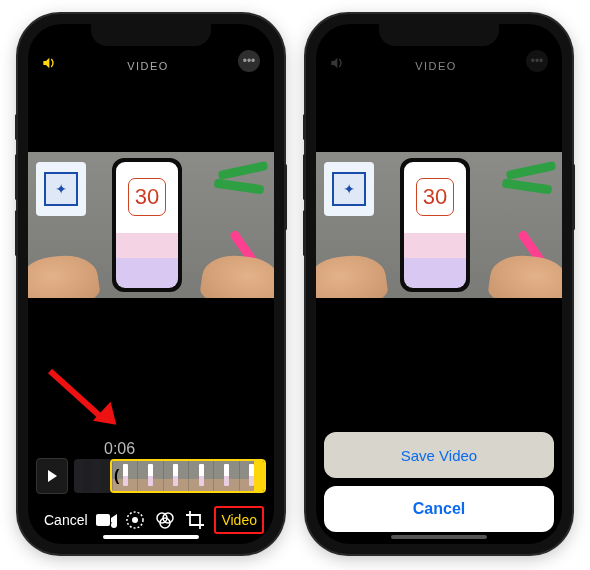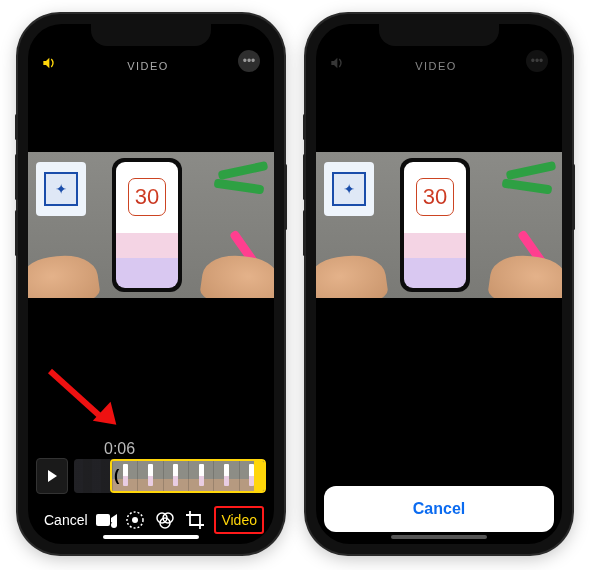--- a/index.html
+++ b/index.html
@@ -447,19 +447,20 @@
       <div class="marker marker-g2"></div>
       <div class="marker marker-pk"></div>
       <div class="hand-l"></div>
       <div class="hand-r"></div>
     </div>
 
     <div class="mid-spacer"></div>
 
     <div class="sheet-bg">
       <div class="sheet-group">
+        <div class="sheet-item">Save Video</div>
       </div>
       <div class="sheet-cancel">Cancel</div>
     </div>
 
     <div class="home-ind" style="background:#555"></div>
   </div>
 </div>
 
 </body></html>

